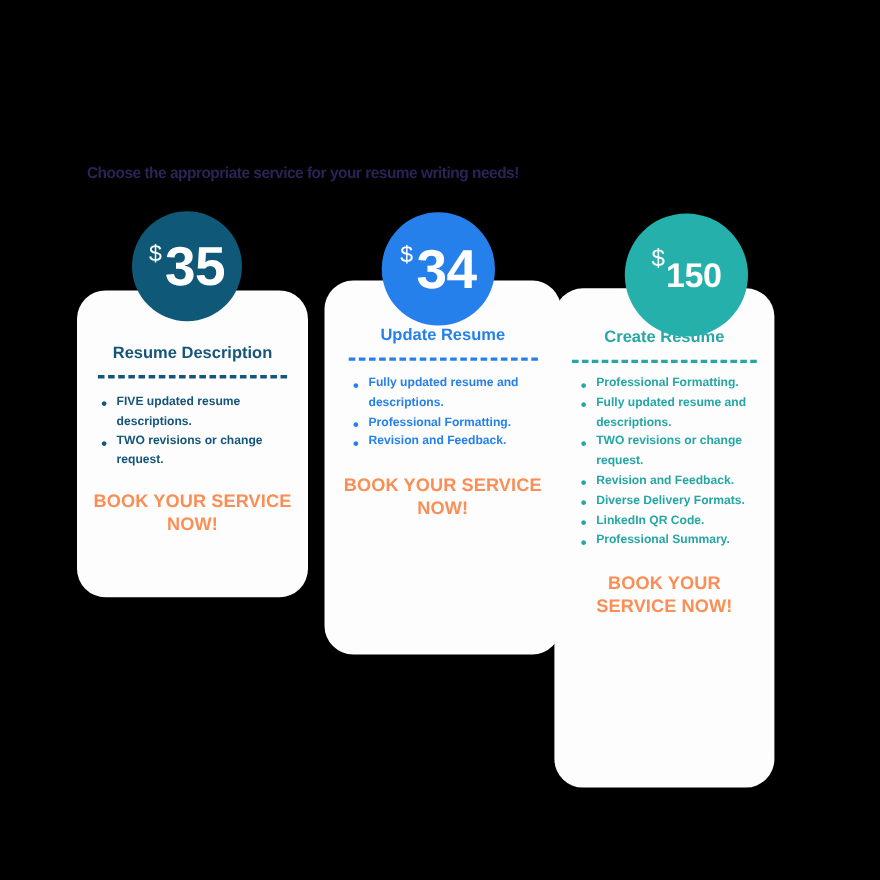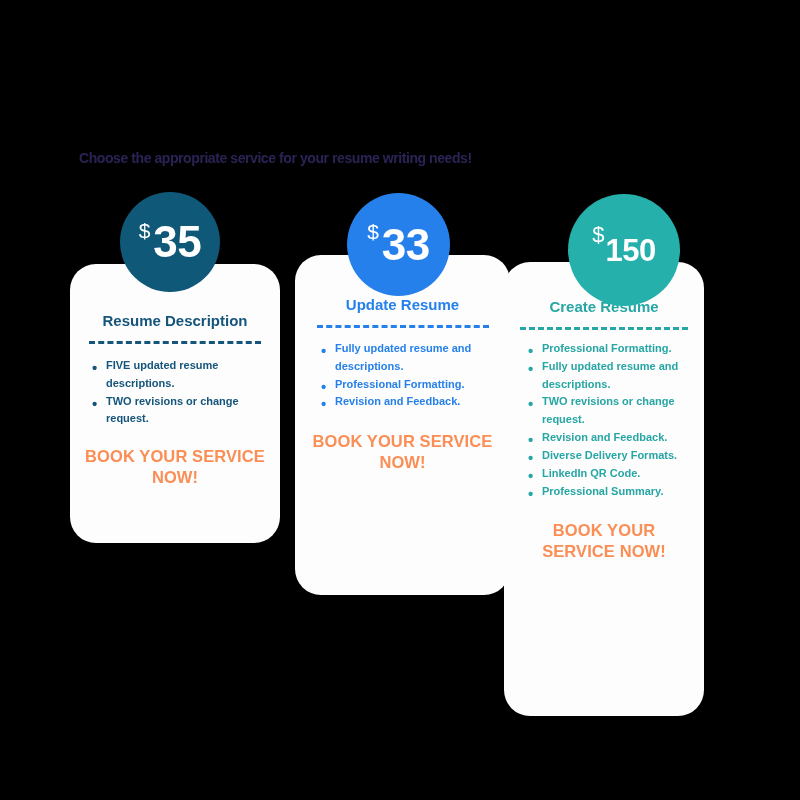--- a/index.html
+++ b/index.html
@@ -69,21 +69,21 @@
   .badge .currency {
     font-size: 21px;
     font-weight: 500;
     line-height: 1;
     align-self: flex-start;
     margin-top: 28px;
     margin-right: 3px;
   }
   .badge-3 .currency { margin-top: 30px; margin-right: 1px; font-size: 22px; }
   .badge .amount {
-    font-size: 44px;
+    font-size: 50px;
     font-weight: bold;
     line-height: 1;
     letter-spacing: -0.5px;
   }
   .badge-3 .amount { font-size: 31px; }
 
   
   .card-title {
     font-size: 15px;
     font-weight: bold;
@@ -158,21 +158,21 @@
     <hr class="divider">
     <ul class="feature-list">
       <li>FIVE updated resume descriptions.</li>
       <li>TWO revisions or change request.</li>
     </ul>
     <div class="cta">BOOK YOUR SERVICE NOW!</div>
   </div>
 
   <div class="badge badge-2">
     <span class="currency">$</span>
-    <span class="amount">33</span>
+    <span class="amount">34</span>
   </div>
   <div class="card card-2">
     <div class="card-title">Update Resume</div>
     <hr class="divider">
     <ul class="feature-list">
       <li>Fully updated resume and descriptions.</li>
       <li>Professional Formatting.</li>
       <li>Revision and Feedback.</li>
     </ul>
     <div class="cta">BOOK YOUR SERVICE NOW!</div>

